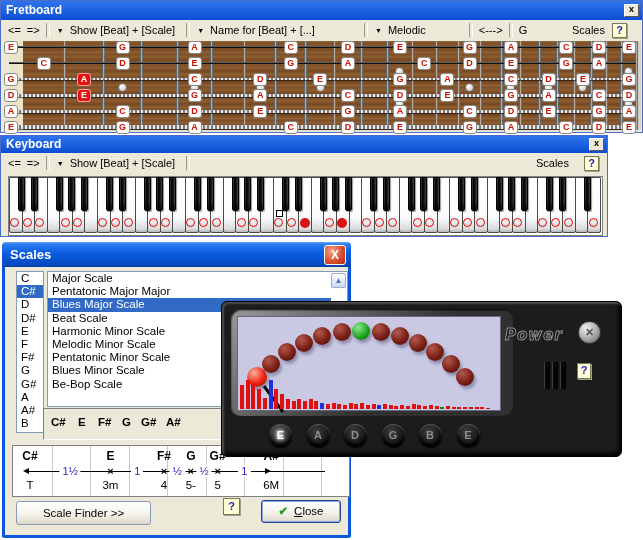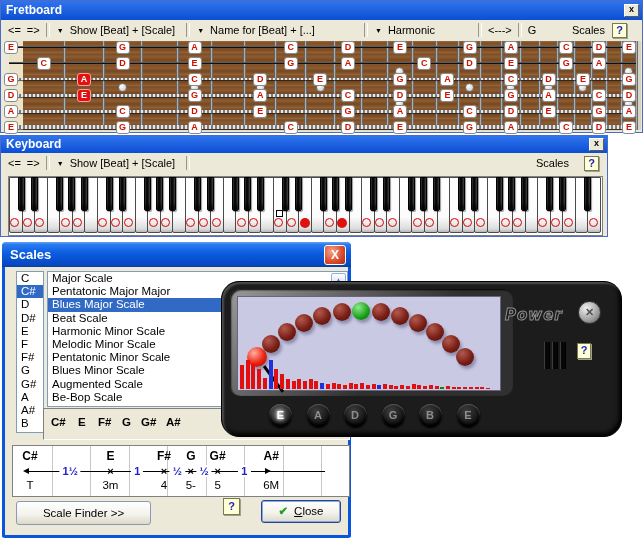--- a/index.html
+++ b/index.html
@@ -65,33 +65,33 @@
   .sbup::before{content:"▲";}
   .notesrow{position:absolute;background:#ece9d8;border:1px solid;border-color:#808080 #fff #fff #808080;
             font-size:11.5px;font-weight:bold;color:#000;}
   .notesrow span{position:absolute;top:7px;}
   #diagram{position:absolute;background:#fff;border:1px solid #808080;}
   .grid{position:absolute;top:0;bottom:0;width:1px;background:#c8c8c8;}
   .dnote{position:absolute;top:3px;font-weight:bold;font-size:12px;transform:translateX(-50%);color:#000;}
   .ddeg{position:absolute;top:33px;font-size:11.5px;transform:translateX(-50%);color:#000;}
   .dline{position:absolute;height:1px;background:#000;top:25px;}
   .dx{position:absolute;top:19px;font-size:11px;font-weight:bold;transform:translateX(-50%);color:#000;}
-  .dint{position:absolute;top:19px;font-size:11px;font-weight:bold;color:#2222cc;background:#fff;
+  .dint{position:absolute;top:19px;font-size:11px;font-weight:normal;color:#2222cc;background:#fff;
         padding:0 3px;transform:translateX(-50%);}
   .ahead{position:absolute;top:22px;width:0;height:0;border-top:3.5px solid transparent;border-bottom:3.5px solid transparent;}
   .ahead.l{border-right:6px solid #000;}
   .ahead.r{border-left:6px solid #000;}
   .xpbtn{position:absolute;background:linear-gradient(180deg,#fff,#f4f3ec 55%,#ddd8c8);border:1px solid #8a99b8;
          border-radius:3px;font-size:11.5px;color:#000;text-align:center;cursor:pointer;box-sizing:border-box;}
   .xpbtn.def{border:1px solid #26458c;box-shadow:inset 0 0 0 1px #88a8e8;}
   .check{color:#22a022;font-weight:bold;margin-right:6px;}
   .check::before{content:"✔";}
   
-  #tuner{position:absolute;left:221px;top:281px;width:401px;height:156px;z-index:20;background:#1c1c1c;
-         border:1px solid #000;border-radius:18px;box-sizing:border-box;
+  #tuner{position:absolute;left:221px;top:301px;width:401px;height:156px;z-index:20;background:#1c1c1c;
+         border:1px solid #000;border-radius:6px;box-sizing:border-box;
          box-shadow:inset 2px 2px 2px #4e4e4e,inset -2px -3px 4px #000;}
   #bezel{position:absolute;left:8px;top:7px;width:283px;height:107px;border-radius:10px;
          background:linear-gradient(135deg,#9a9a9a,#303030 60%);box-shadow:inset 1px 1px 2px #000;}
   #screen{position:absolute;left:15px;top:14px;width:262px;height:93px;background:#c9c9e4;border:1px solid #66667e;overflow:hidden;}
   .ball{position:absolute;border-radius:50%;}
   .bar{position:absolute;width:4px;}
   .outl{position:absolute;font-style:italic;font-weight:bold;color:#1c1c1c;
         -webkit-text-stroke:1px #8e8e8e;letter-spacing:1px;font-family:"DejaVu Sans",sans-serif;}
   #xsphere{position:absolute;width:23px;height:23px;border-radius:50%;border:1px solid #3a3a3a;
            background:radial-gradient(circle at 35% 30%,#f2f2f2,#9a9a9a 62%,#4e4e4e);cursor:pointer;box-sizing:border-box;}
@@ -118,21 +118,21 @@
       <span class="tbtn" style="margin-left:4px">&lt;=</span>
       <span class="tbtn">=&gt;</span>
       <span class="tsep"></span>
       <span class="darr"></span>
       <span class="tbtn">Show [Beat] + [Scale]</span>
       <span class="tsep" style="margin-left:8px"></span>
       <span class="darr"></span>
       <span class="tbtn">Name for [Beat] + [...]</span>
       <span class="tsep" style="margin-left:46px"></span>
       <span class="darr"></span>
-      <span class="tbtn">Harmonic</span>
+      <span class="tbtn">Melodic</span>
       <span class="tsep" style="margin-left:40px"></span>
       <span class="tbtn">&lt;---&gt;</span>
       <span class="tsep"></span>
       <span class="tbtn">G</span>
       <span class="spacer"></span>
       <span class="tbtn">Scales</span>
       <span class="helpicon" style="margin:0 15px 0 4px"></span>
     </div>
     <div id="board">
       <div id="nut"></div>
@@ -405,21 +405,20 @@
     <div class="listbox" id="scalelist" style="left:42px;top:29px;width:301px;height:136px;">
 
     <div class="li" style="margin-right: 16px;">Major Scale</div>
         <div class="li" style="margin-right: 16px;">Pentatonic Major Major</div>
         <div class="li sel" style="margin-right: 16px;">Blues Major Scale</div>
         <div class="li" style="margin-right: 16px;">Beat Scale</div>
         <div class="li" style="margin-right: 16px;">Harmonic Minor Scale</div>
         <div class="li" style="margin-right: 16px;">Melodic Minor Scale</div>
         <div class="li" style="margin-right: 16px;">Pentatonic Minor Scale</div>
         <div class="li" style="margin-right: 16px;">Blues Minor Scale</div>
-        <div class="li" style="margin-right: 16px;">Augmented Scale</div>
         <div class="li" style="margin-right: 16px;">Be-Bop Scale</div>
         <div class="sbup" style="right:1px;top:1px;"></div>
       </div>
     <div class="notesrow" id="notesrow" style="left:38px;top:166px;width:305px;height:30px;">
         <span style="left: 7px;">C#</span>
         <span style="left: 34px;">E</span>
         <span style="left: 54px;">F#</span>
         <span style="left: 78px;">G</span>
         <span style="left: 97px;">G#</span>
         <span style="left: 122px;">A#</span>

